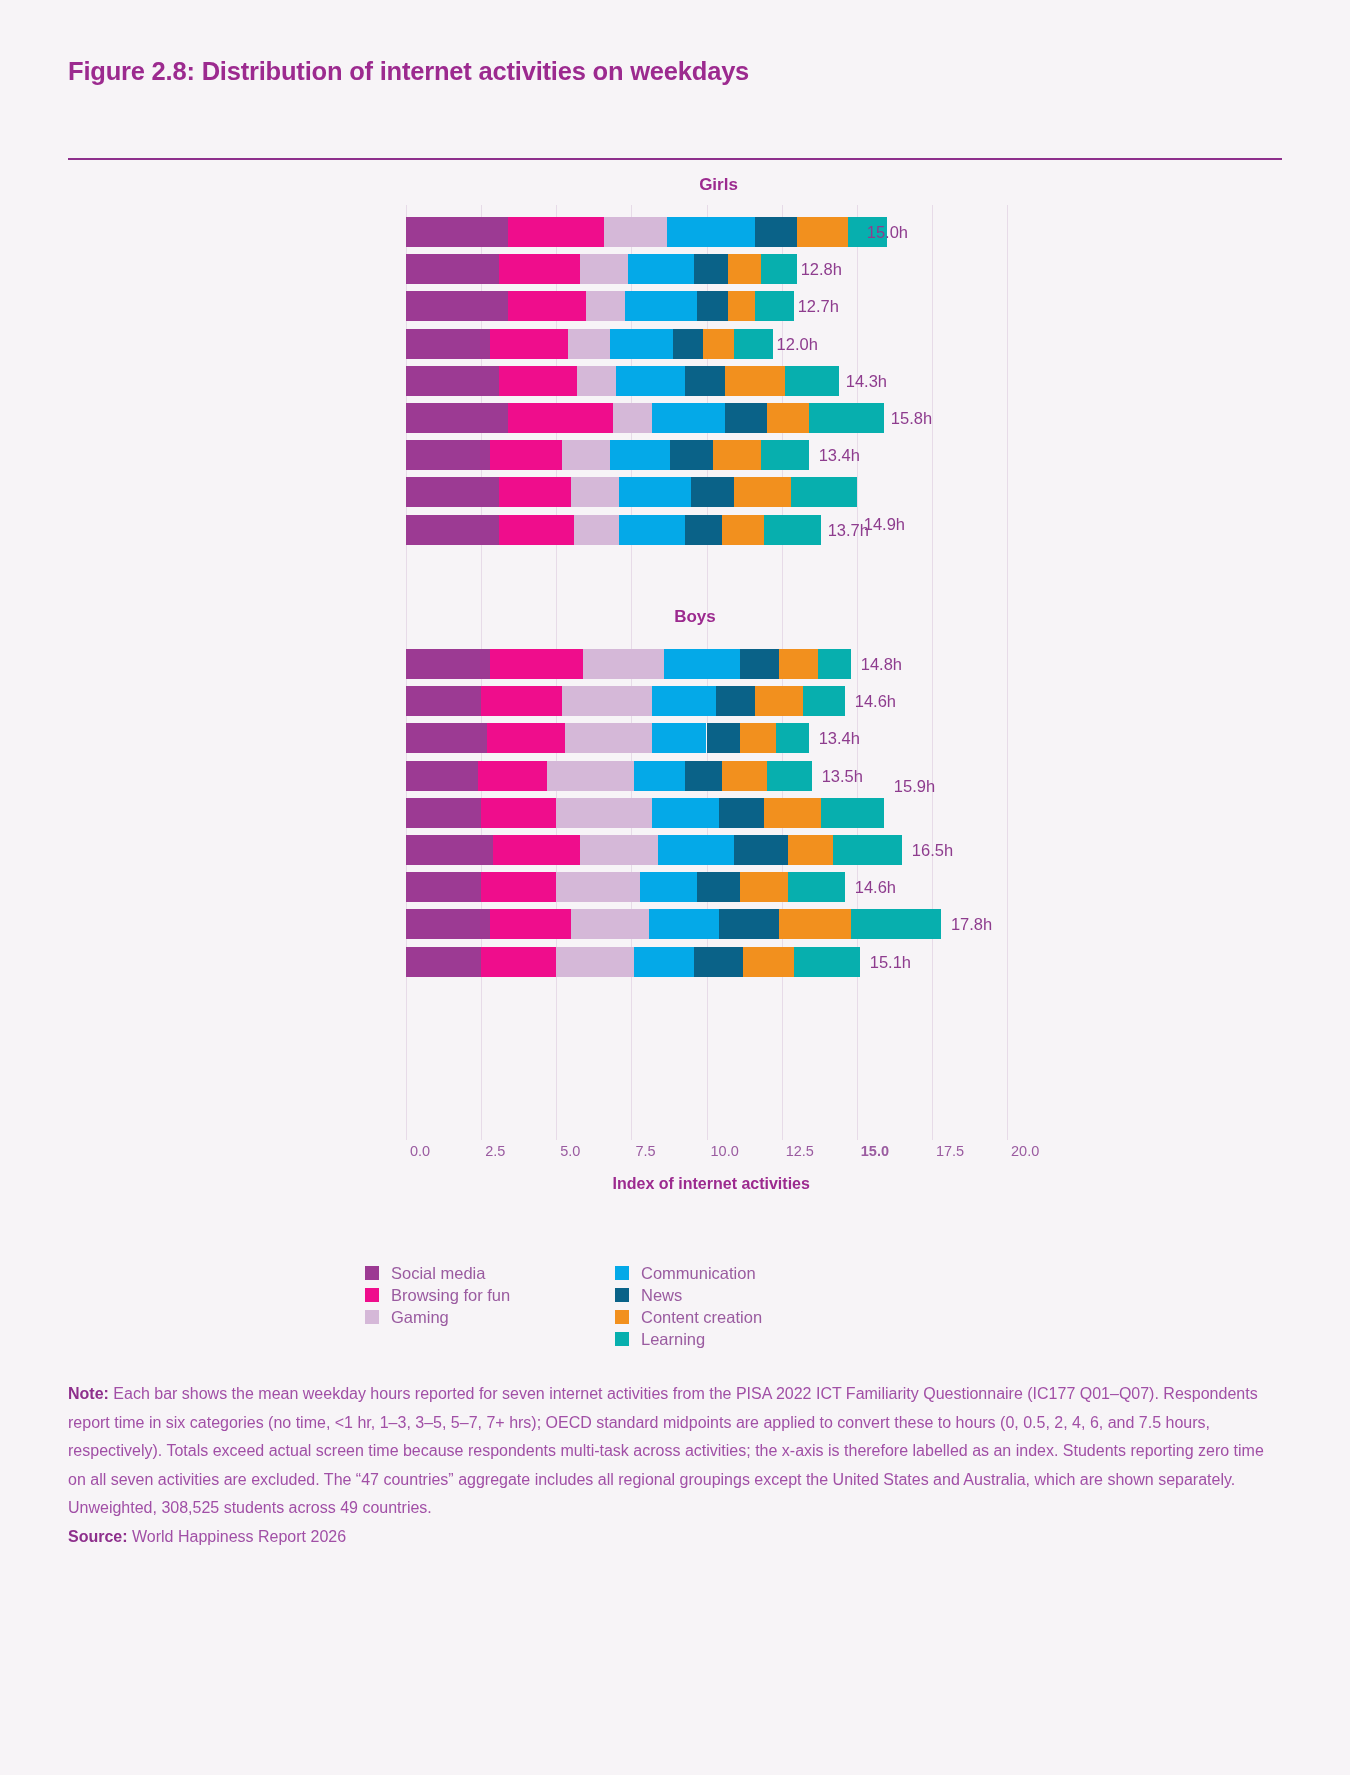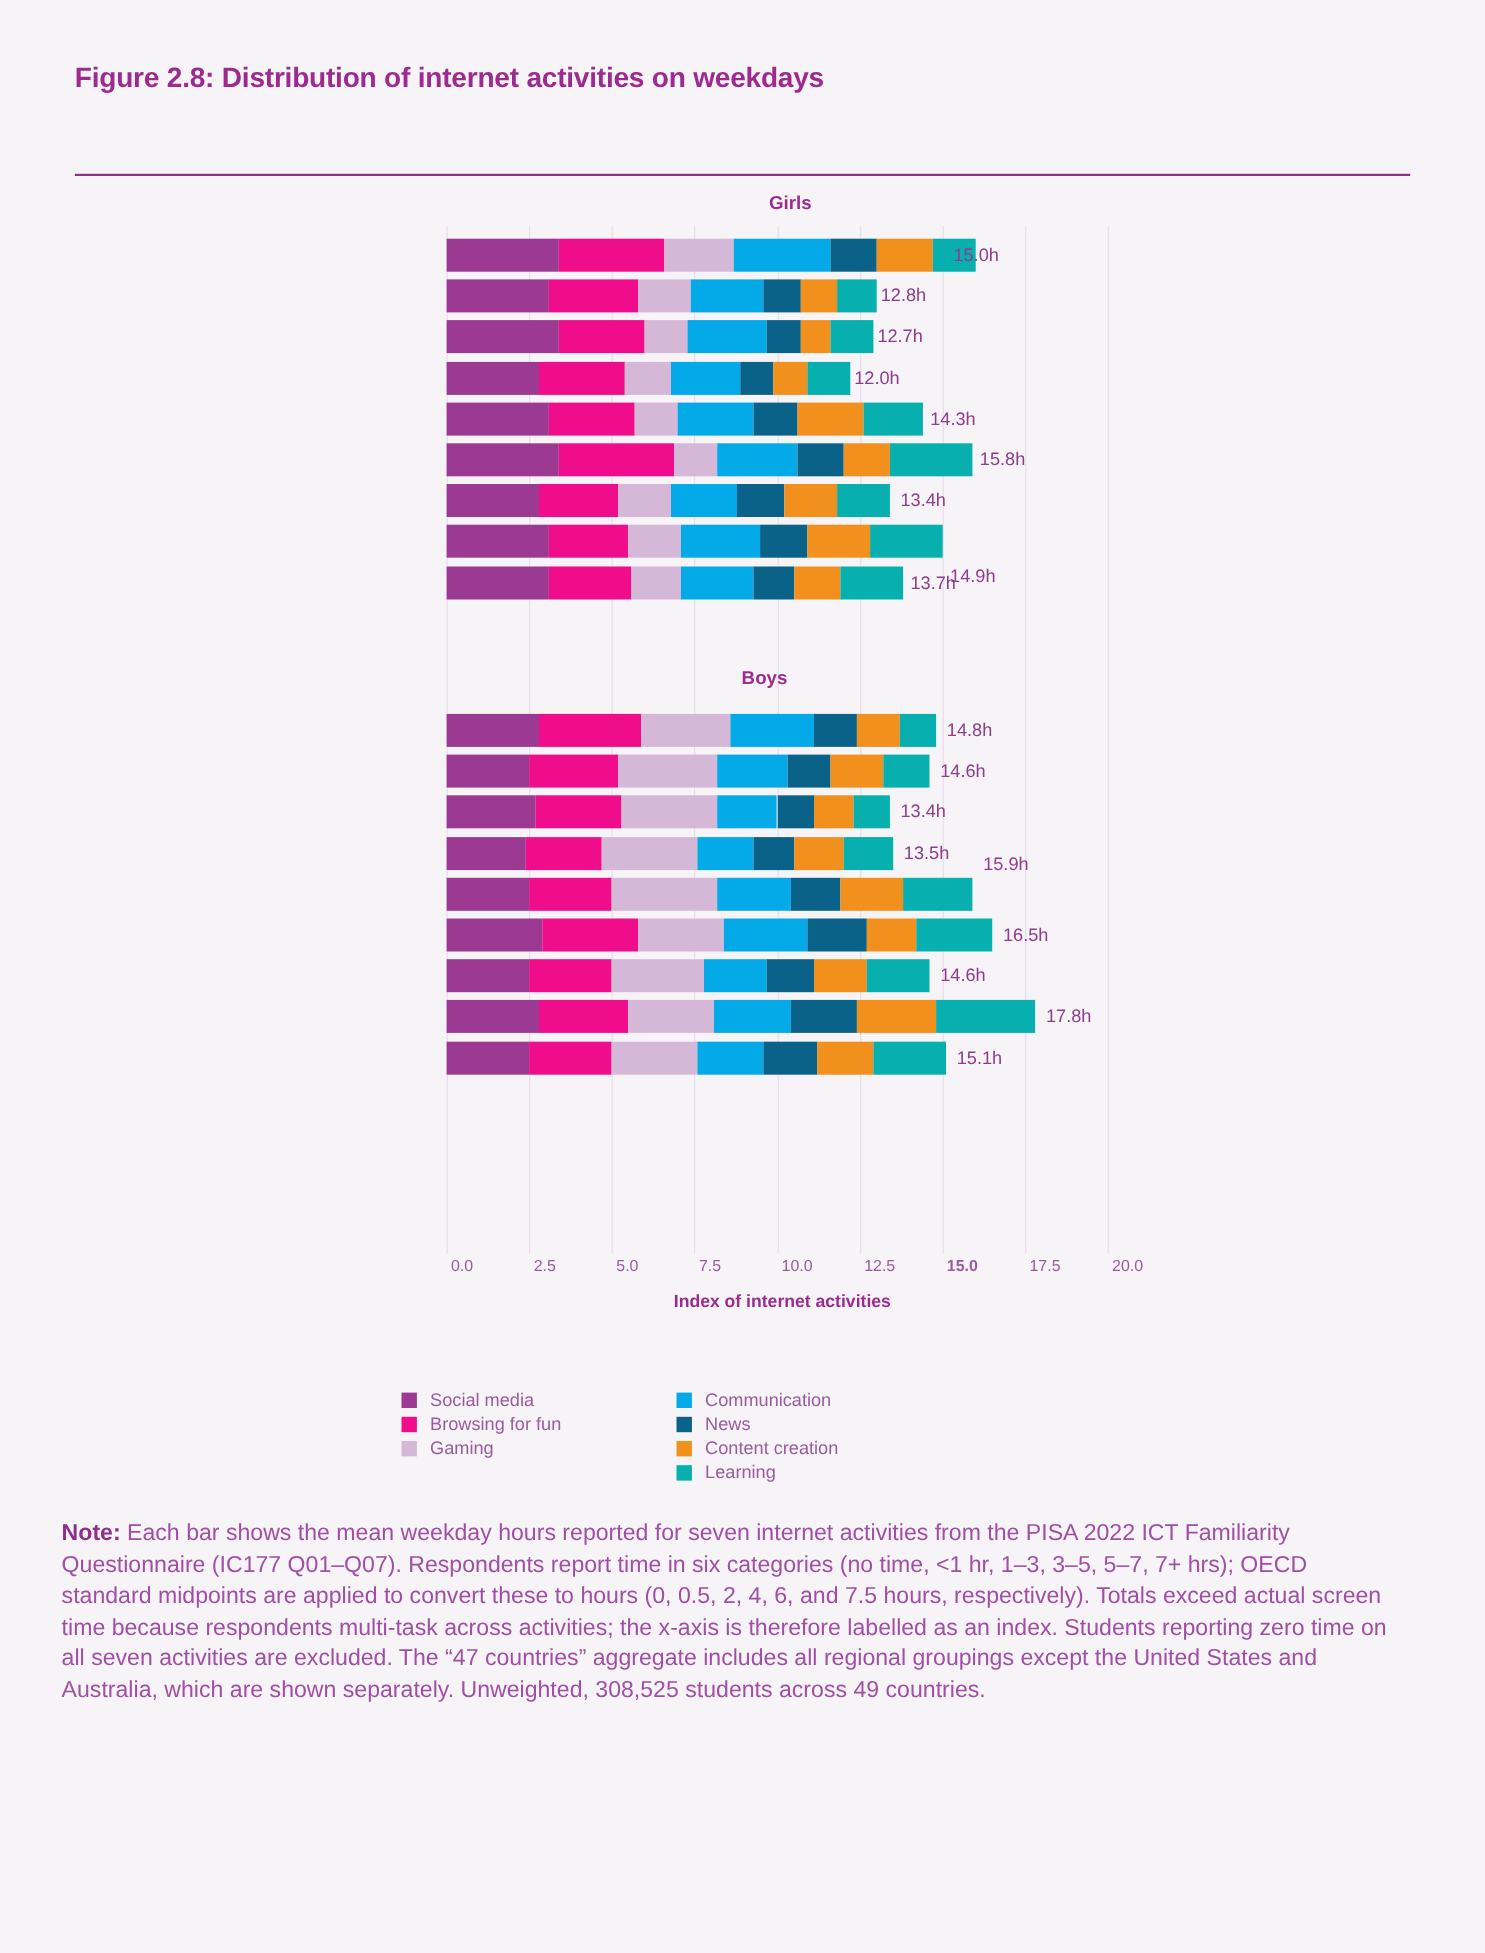--- a/index.html
+++ b/index.html
@@ -51,22 +51,22 @@
   }
 
   
   .legend{position:absolute;left:365px;top:1265px;width:700px;height:90px;}
   .leg-item{position:absolute;display:flex;align-items:center;gap:12px;}
   .swatch{width:14px;height:14px;display:block;flex:none;}
   .leg-label{font-size:16.5px;color:#9a5ba0;white-space:nowrap;line-height:1;}
 
   
   .note{
-    position:absolute;left:56px;top:1380px;width:1215px;
-    font-size:21px;line-height:28.5px;color:#a14fa6;
+    position:absolute;left:68px;top:1380px;width:1215px;
+    font-size:16px;line-height:28.5px;color:#a14fa6;
   }
   .note b{color:#8e2f8c;font-weight:bold;}
   .src{margin-top:0;}
 </style>
 </head>
 <body>
 
 <div class="page">
 
   <div class="header">
@@ -313,15 +313,16 @@
         <span class="leg-label">Content creation</span>
       </div>
       <div class="leg-item" style="left: 250px; top: 66px;">
         <span class="swatch" style="background: rgb(7, 175, 174);"></span>
         <span class="leg-label">Learning</span>
       </div>
     </div>
 
   <div class="note">
     <span><b>Note:</b><span> Each bar shows the mean weekday hours reported for seven internet activities from the PISA 2022 ICT Familiarity Questionnaire (IC177 Q01–Q07). Respondents report time in six categories (no time, &lt;1 hr, 1–3, 3–5, 5–7, 7+ hrs); OECD standard midpoints are applied to convert these to hours (0, 0.5, 2, 4, 6, and 7.5 hours, respectively). Totals exceed actual screen time because respondents multi-task across activities; the x-axis is therefore labelled as an index. Students reporting zero time on all seven activities are excluded. The “47 countries” aggregate includes all regional groupings except the United States and Australia, which are shown separately. Unweighted, 308,525 students across 49 countries.</span></span>
+    <div class="src"><b>Source:</b><span> World Happiness Report 2026</span></div>
   </div>
 
 </div>
 
 </body></html>

